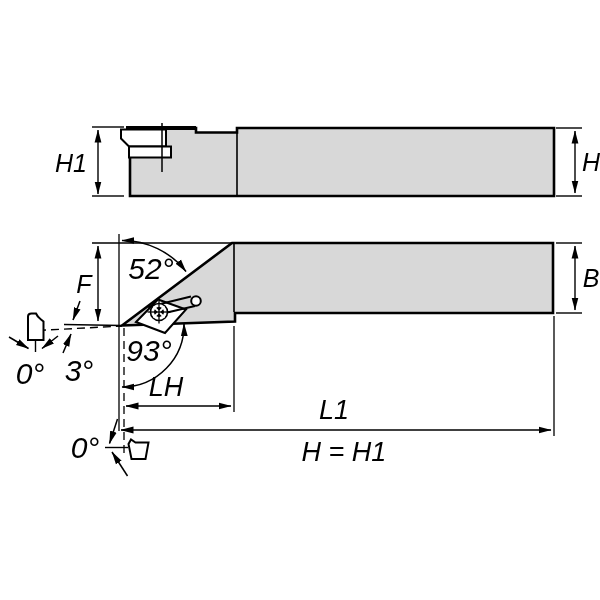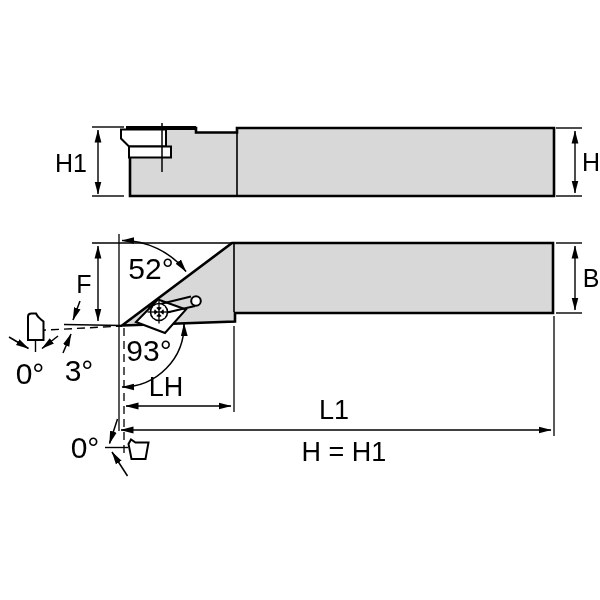--- a/index.html
+++ b/index.html
@@ -1,18 +1,19 @@
 <!DOCTYPE html>
 <html><head>
 <meta charset="utf-8">
 <style>
   html,body{margin:0;padding:0;background:#ffffff;}
   #stage{
     position:relative;width:600px;height:600px;background:#ffffff;overflow:hidden;
     font-family:"Liberation Sans", sans-serif;
+    font-style:italic;
   }
   svg text{
     font-family:"Liberation Sans", sans-serif;
     fill:#000000;
   }
   .lbl-dim{font-size:25px;}
   .lbl-dim-lg{font-size:27px;}
   .lbl-angle{font-size:30px;}
 </style>
 </head>

